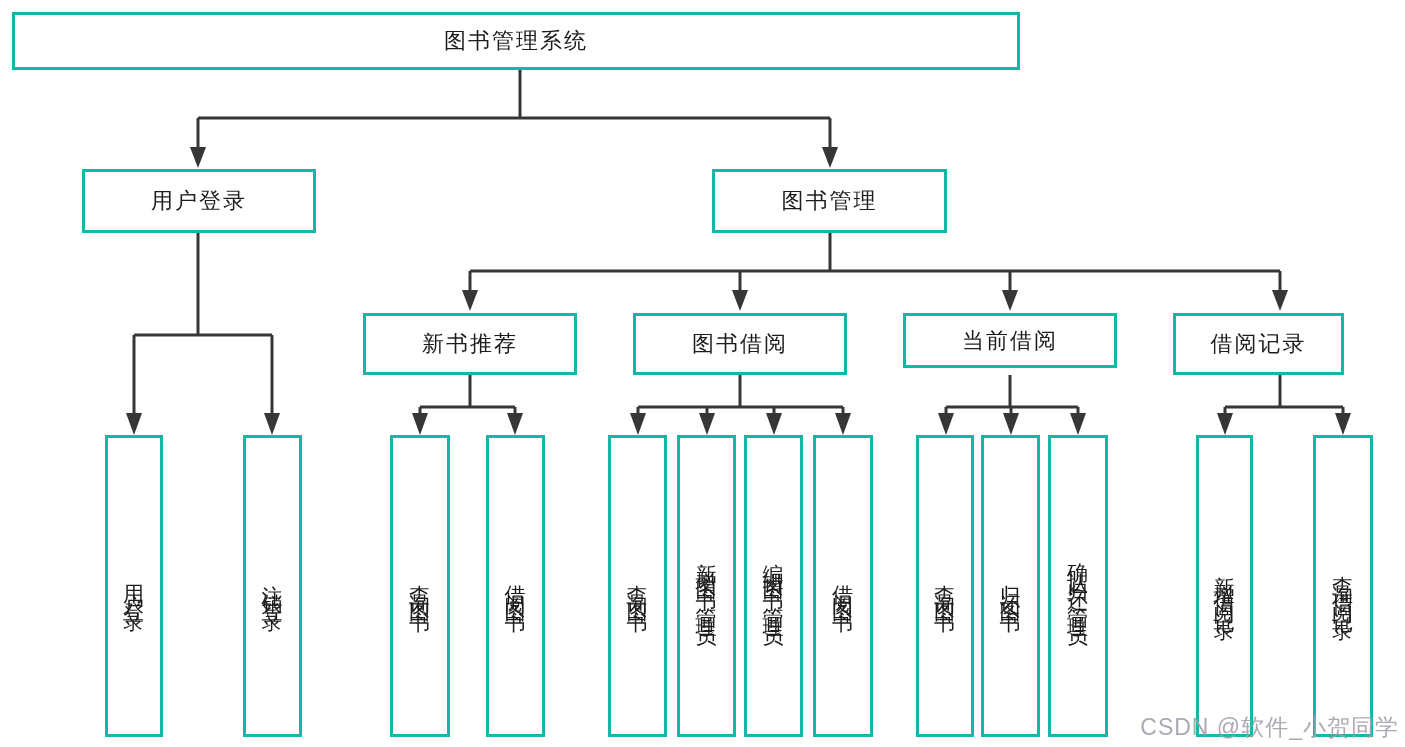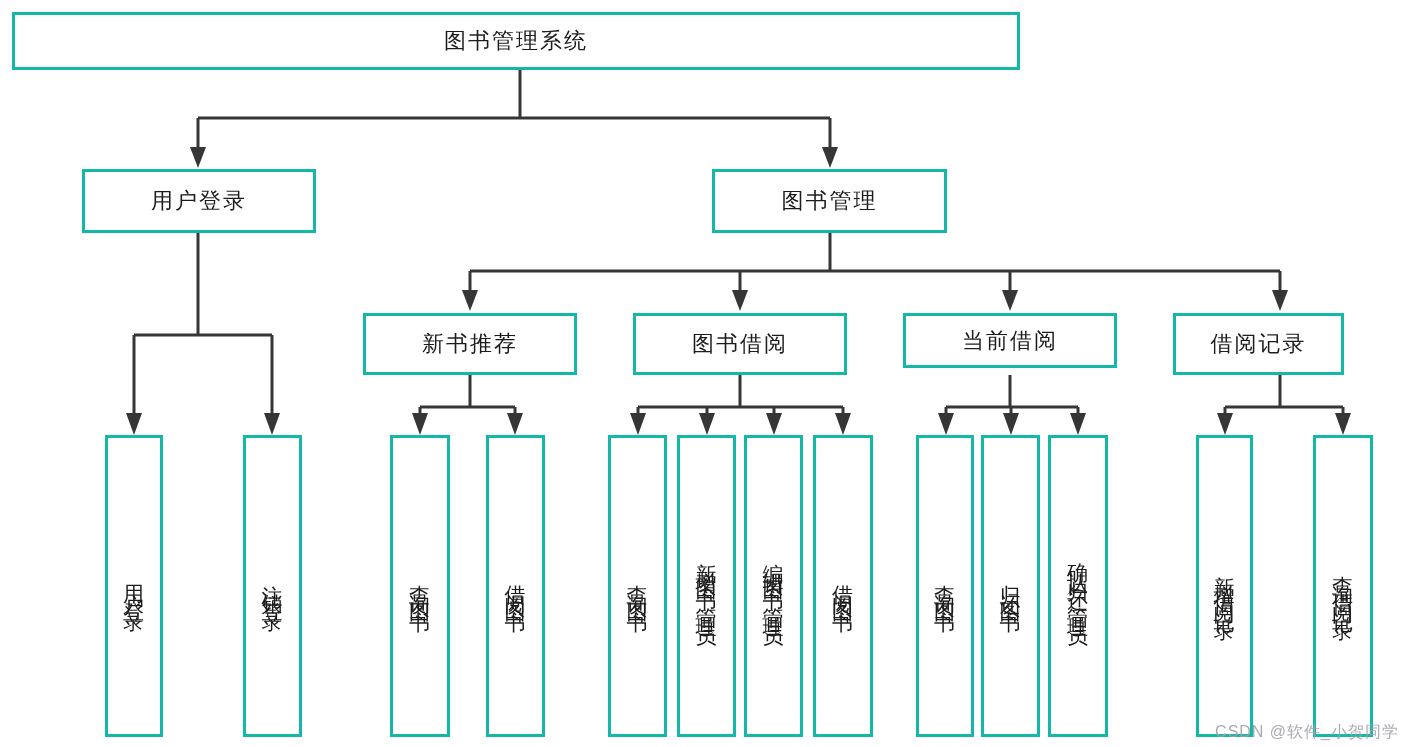--- a/index.html
+++ b/index.html
@@ -43,21 +43,21 @@
     text-orientation: mixed;
     font-size: 21px;
     letter-spacing: 9px;
     line-height: 1;
     padding: 4px 0;
   }
   .watermark {
     position: absolute;
     right: 6px;
     bottom: 4px;
-    font-size: 16px;
+    font-size: 23px;
     letter-spacing: 1px;
     color: rgba(158, 162, 170, 0.9);
     z-index: 5;
     white-space: nowrap;
   }
 </style>
 </head>
 <body>
 
 <div class="stage">

